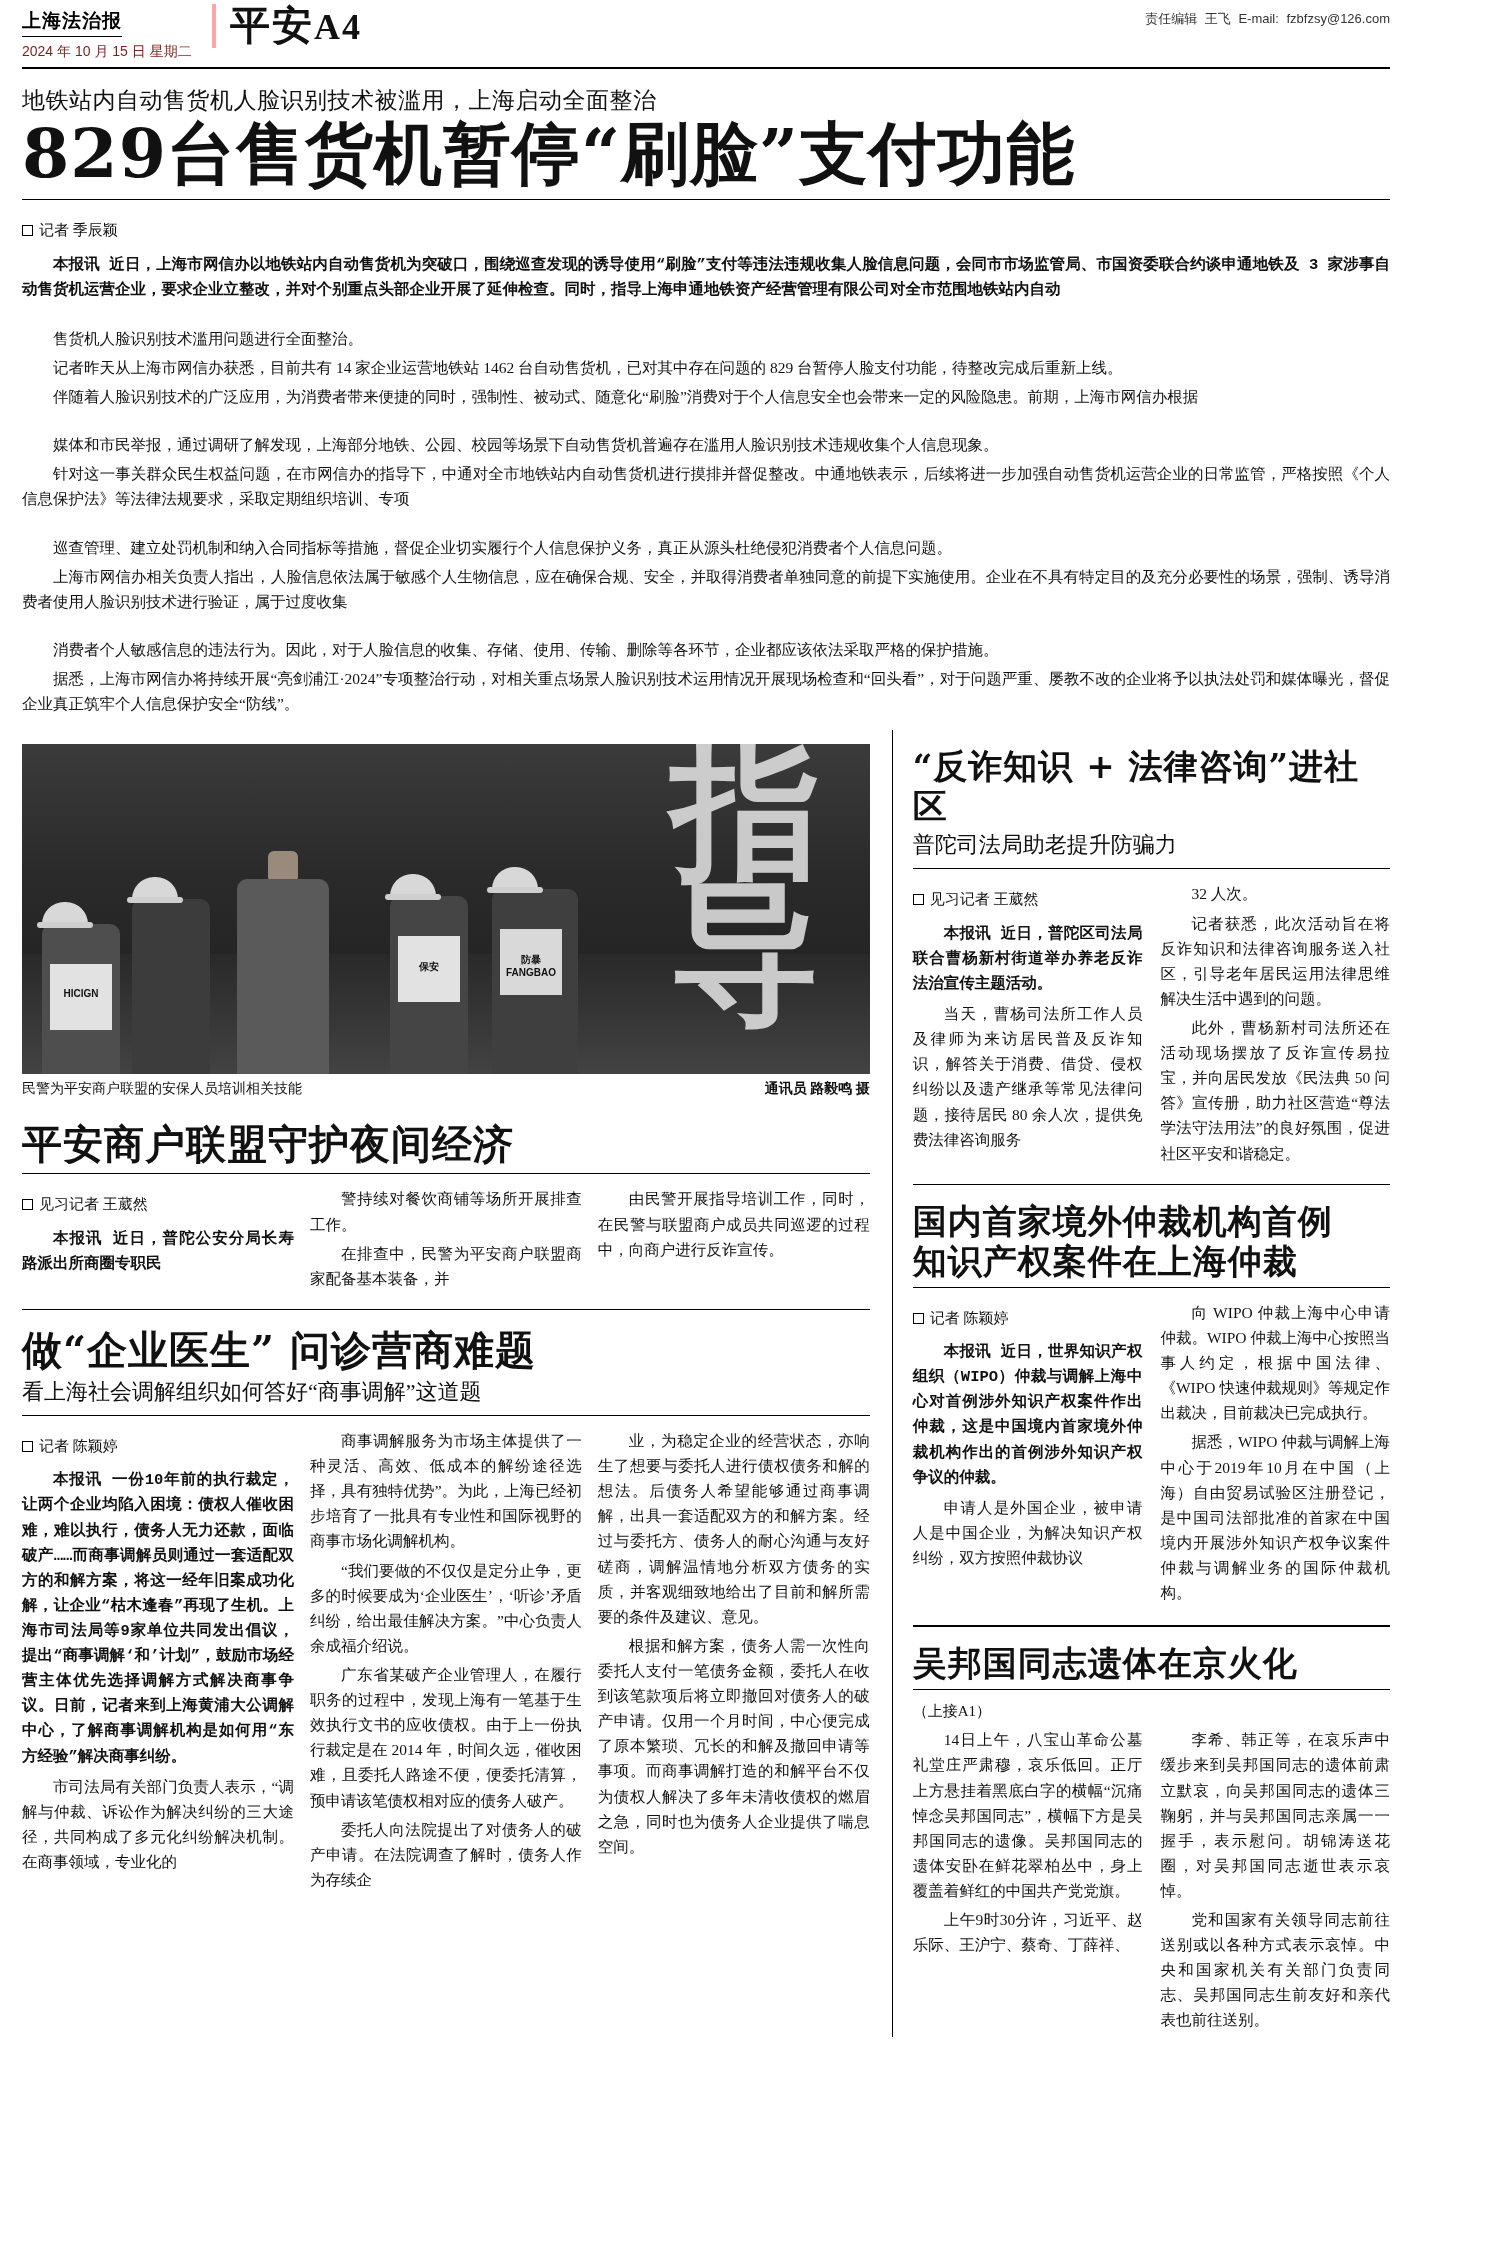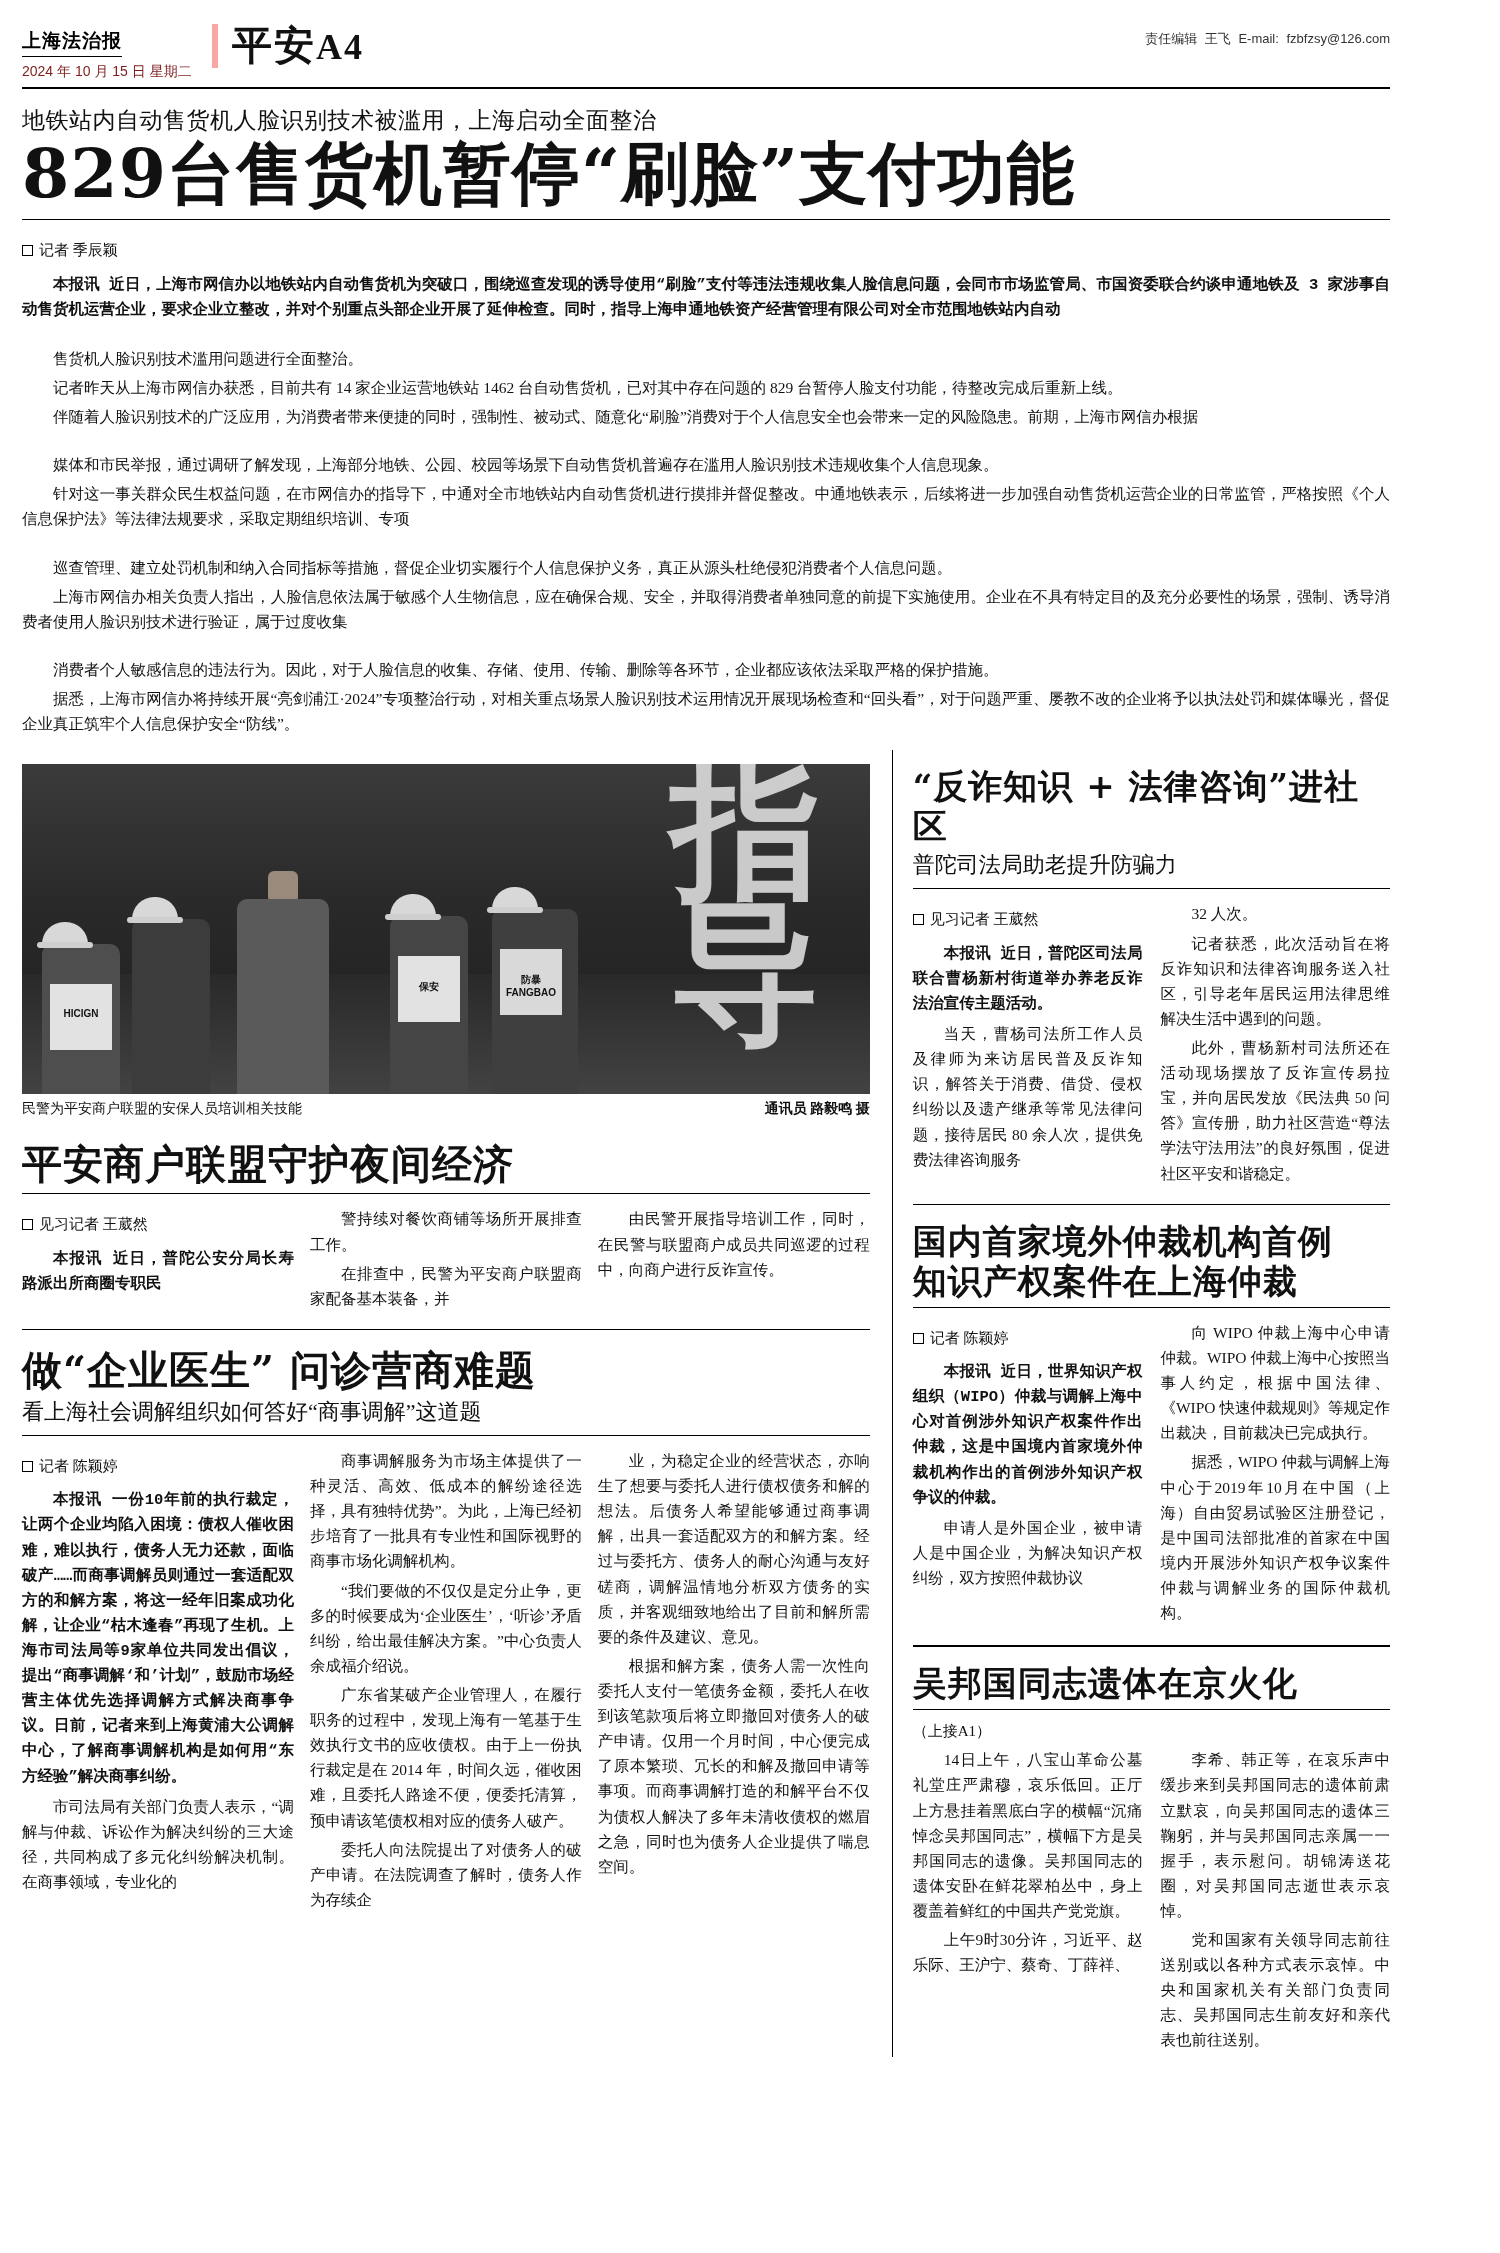--- a/index.html
+++ b/index.html
@@ -3,32 +3,32 @@
 <meta charset="utf-8">
 <style>
   * { box-sizing: border-box; }
   html, body { margin:0; padding:0; }
   body {
     width:1500px;
     background:#fff;
     font-family:"Liberation Serif", serif;
     color:#111;
   }
-  .page { width:1412px; padding:24px 22px 20px 22px; }
+  .page { width:1412px; padding:4px 22px 20px 22px; }
 
   
   .masthead { display:flex; align-items:flex-start; border-bottom:2px solid #000; padding-bottom:6px; }
   .mast-left { width:190px; padding-top:4px; }
   .mast-logo {
     font-family:"DejaVu Serif", serif;
     font-weight:bold; font-size:19px; letter-spacing:1px; color:#000;
     border-bottom:1px solid #000; display:inline-block; padding-bottom:2px;
   }
   .mast-date { font-size:14px; margin-top:6px; color:#7f1d1d; font-family:"Liberation Sans", sans-serif;}
-  .mast-center { flex:0 0 auto; padding-left:14px; border-left:6px solid #fca5a5; }
+  .mast-center { flex:0 0 auto; padding-left:14px; border-left:4px solid #fca5a5; }
   .mast-title { font-size:40px; font-weight:bold; letter-spacing:2px; line-height:1.1; }
   .mast-title .pg { font-family:"Liberation Serif", serif; font-size:36px; }
   .mast-right { margin-left:auto; text-align:right; font-size:13px; color:#333; padding-top:6px; font-family:"Liberation Sans", sans-serif;}
   .mast-right span { margin-left:4px; }
 
   
   .kicker { font-size:23px; margin:16px 0 2px 0; letter-spacing:0.5px; }
   .headline {
     font-size:68px; font-weight:bold; letter-spacing:1px; line-height:1.05;
     margin:2px 0 10px 0;

